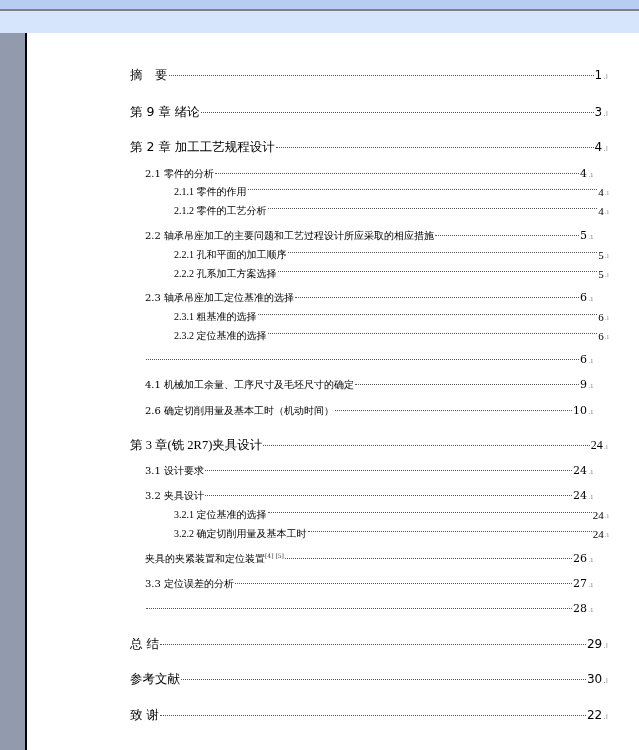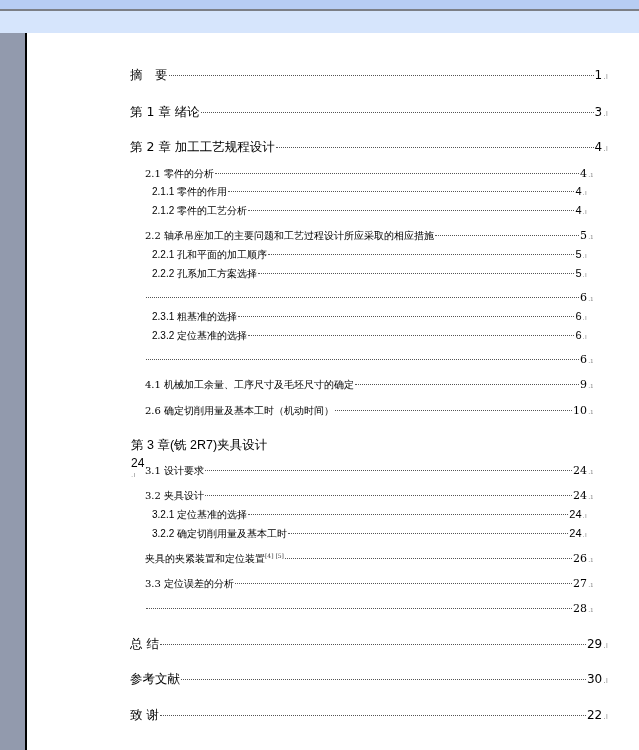--- a/index.html
+++ b/index.html
@@ -106,29 +106,29 @@
       width: 478px;
     }
     .lvl2 {
       font-size: 10px;
       left: 118px;
       width: 448px;
       font-family: "DejaVu Serif", serif;
     }
     .lvl3 {
       font-size: 10px;
-      left: 125px;
+      left: 147px;
       width: 435px;
-      font-family: Liberation Sans, sans-serif;
+      font-family: Liberation Serif, serif;
+      align-items: center;
     }
     .lvl1 .page-num { font-size: 12px; }
     .lvl2 .page-num, .lvl3 .page-num { font-size: 11px; }
     .serif-chap {
-      font-family: Liberation Sans, sans-serif;
-      flex-direction: column;
+      font-family: Liberation Serif, serif;
     }
     sup.ref {
       font-size: 6px;
       vertical-align: super;
       color: #333;
     }
   </style>
 </head>
 <body>
 
@@ -141,21 +141,21 @@
 <div class="page">
 
   <div class="toc-row lvl1" style="top:34px">
     <span class="label">摘　要</span>
     <span class="leader"></span>
     <span class="page-num">1</span>
     <span class="para-mark">.ı</span>
   </div>
 
   <div class="toc-row lvl1" style="top:71px">
-    <span class="label">第 1 章  绪论</span>
+    <span class="label">第 9 章  绪论</span>
     <span class="leader"></span>
     <span class="page-num">3</span>
     <span class="para-mark">.ı</span>
   </div>
 
   <div class="toc-row lvl1" style="top:106px">
     <span class="label">第 2 章  加工工艺规程设计</span>
     <span class="leader"></span>
     <span class="page-num">4</span>
     <span class="para-mark">.ı</span>
@@ -197,20 +197,21 @@
   </div>
 
   <div class="toc-row lvl3" style="top:234px">
     <span class="label">2.2.2  孔系加工方案选择</span>
     <span class="leader"></span>
     <span class="page-num">5</span>
     <span class="para-mark">.ı</span>
   </div>
 
   <div class="toc-row lvl2" style="top:258px">
+    <span class="label">2.3  轴承吊座加工定位基准的选择</span>
     <span class="leader"></span>
     <span class="page-num">6</span>
     <span class="para-mark">.ı</span>
   </div>
 
   <div class="toc-row lvl3" style="top:277px">
     <span class="label">2.3.1  粗基准的选择</span>
     <span class="leader"></span>
     <span class="page-num">6</span>
     <span class="para-mark">.ı</span>

